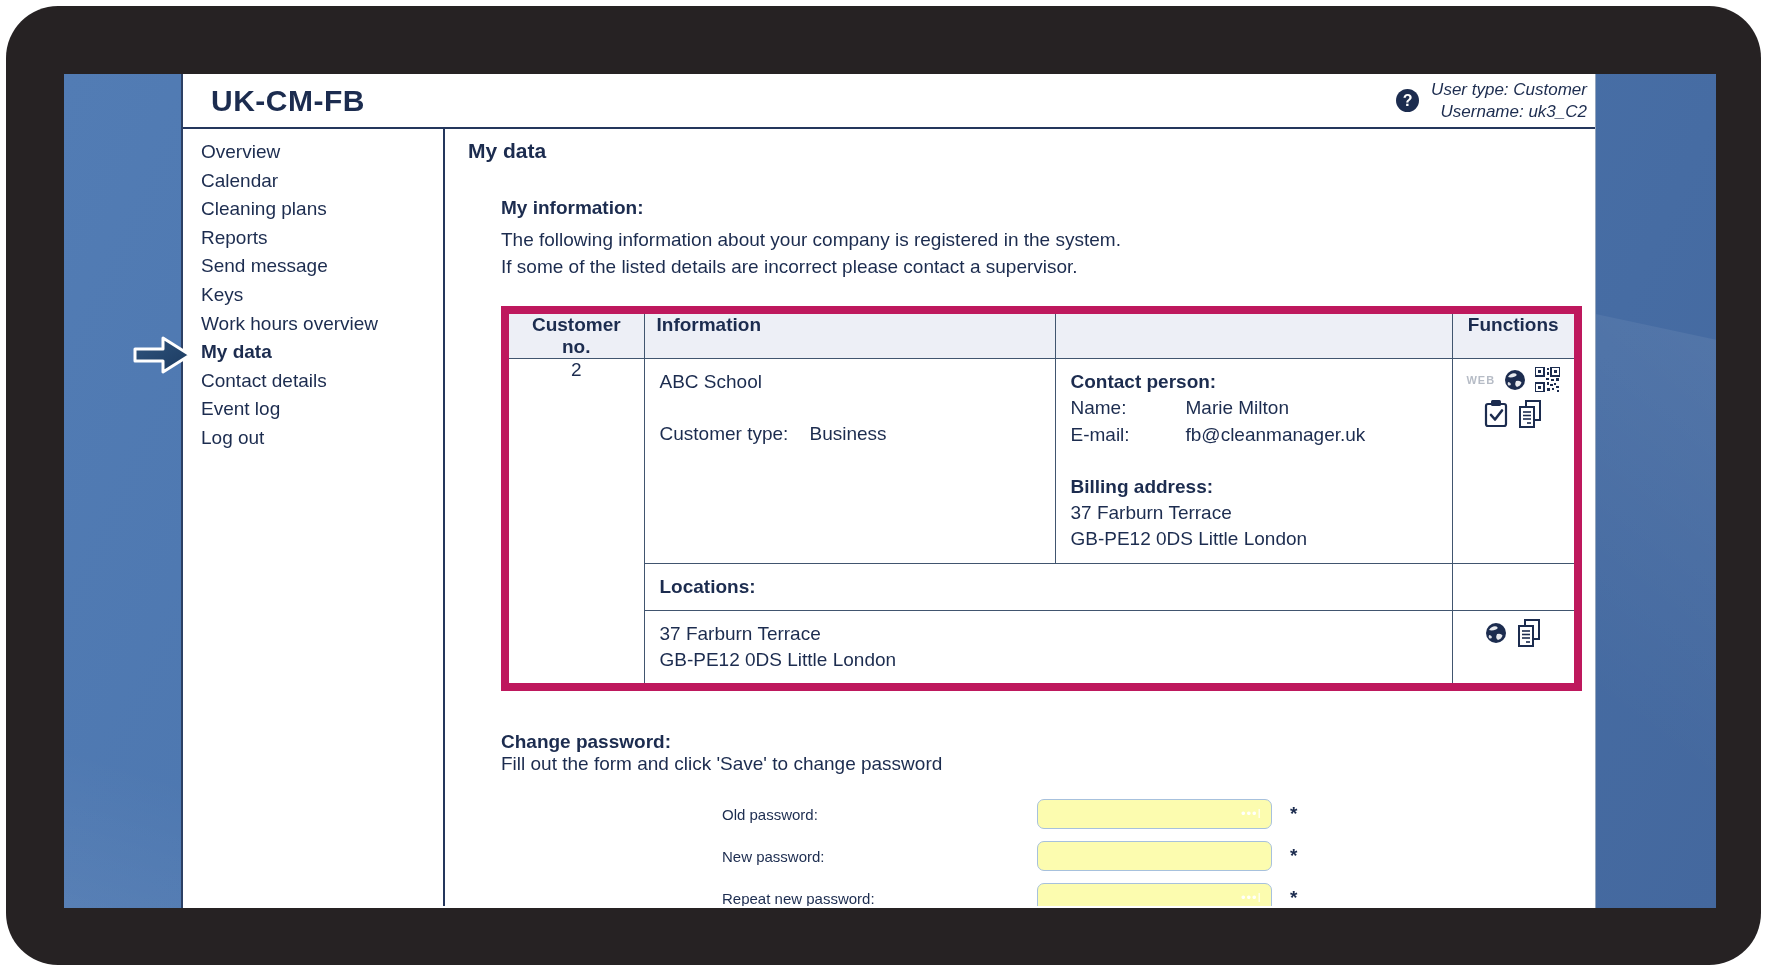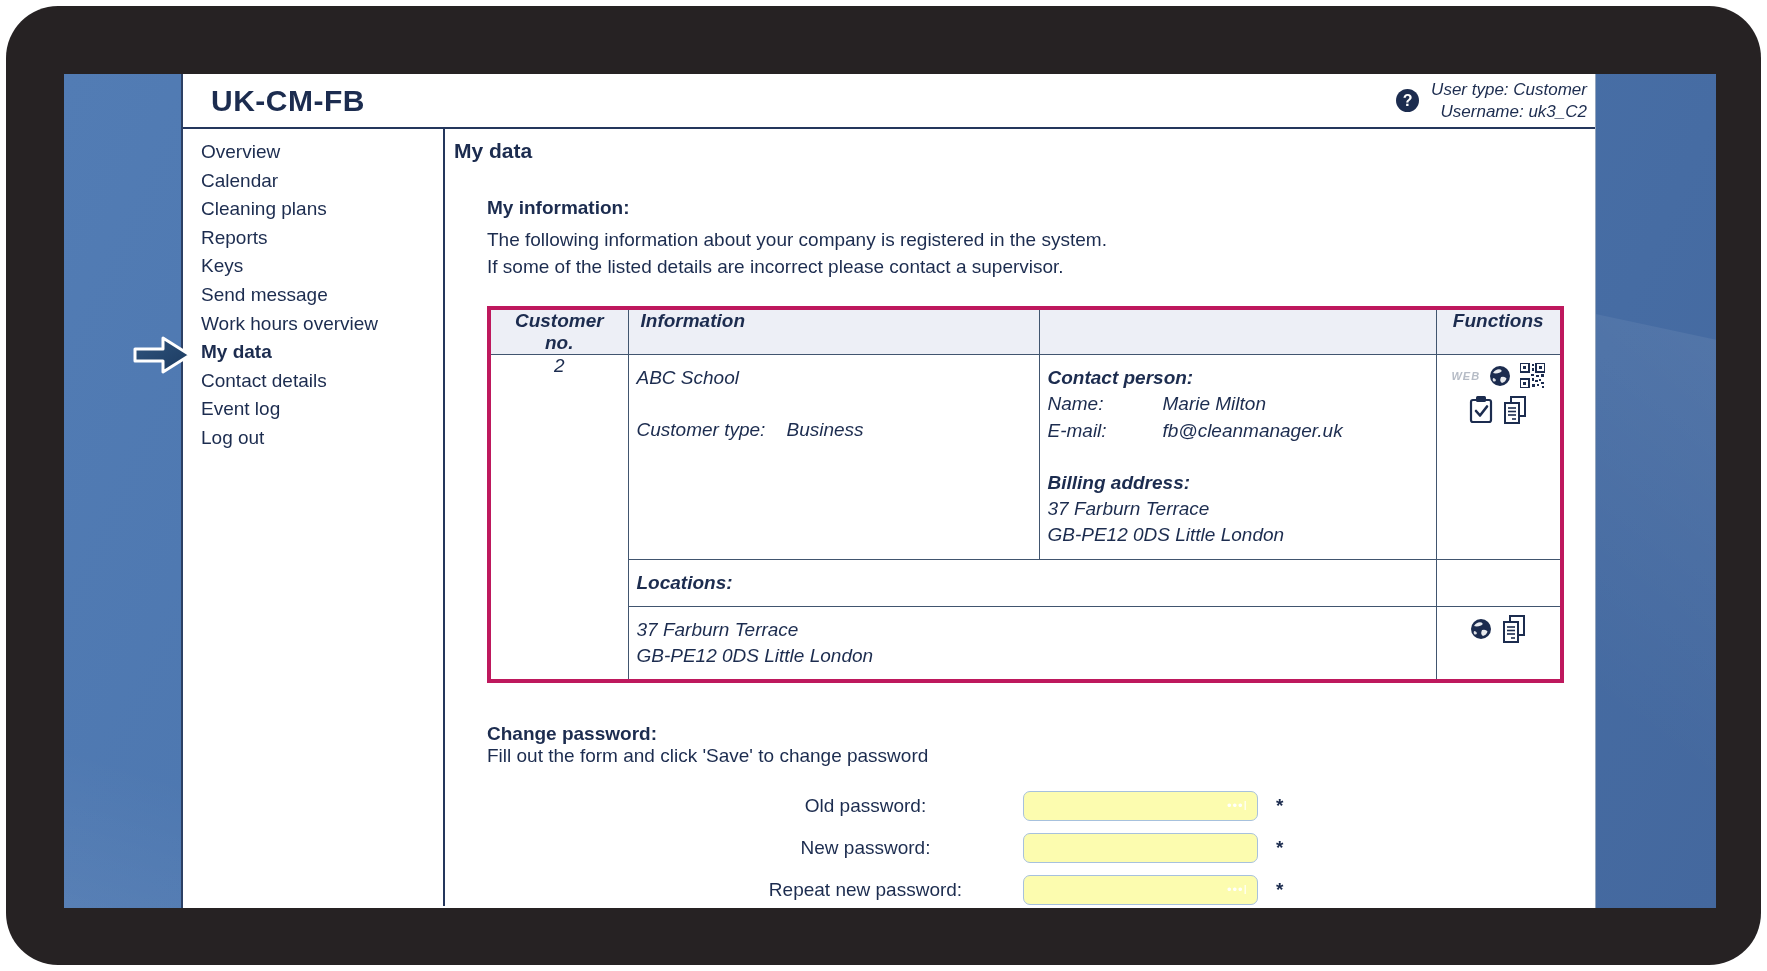--- a/index.html
+++ b/index.html
@@ -21,61 +21,61 @@
   
   .header { height:55px; border-bottom:2px solid #24365c; display:flex; align-items:center; justify-content:space-between;
             padding:0 8px 0 28px; }
   .app-title { font-size:30px; font-weight:bold; letter-spacing:0.5px; }
   .user-block { display:flex; align-items:center; gap:12px; }
   .help-icon { width:23px; height:23px; border-radius:50%; background:#1c2c4f; color:#fff; font-weight:bold;
                font-size:16px; display:flex; align-items:center; justify-content:center; cursor:pointer; }
   .user-lines { text-align:right; font-style:italic; font-size:17px; line-height:1.25; }
 
   
-  .body-row { display:flex; height:777px; }
+  .body-row { display:flex; height:777px;gap:14px; }
   .sidebar { width:262px; border-right:2px solid #24365c; padding:9px 0 0 18px; flex-shrink:0; }
   .sidebar a { display:block; font-size:19px; line-height:28.6px; color:#1c2c4f; text-decoration:none; cursor:pointer; }
   .sidebar a.active { font-weight:bold; }
 
   .main { flex:1; padding:10px 36px 0 9px; overflow:hidden; }
   .page-title { font-size:21px; font-weight:bold; }
   .content { margin-left:33px; }
   .sec-heading { font-size:19px; font-weight:bold; margin-top:34px; }
   .desc { font-size:19px; line-height:1.4; margin-top:8px; }
 
   
   table.info { border-collapse:collapse; table-layout:fixed; width:1073px; margin-top:26px;
-               border:4px solid #be185d; font-size:19px;font-style:italic; }
+               border:8px solid #be185d; font-size:19px; }
   table.info th, table.info td { border:1.5px solid #41556f; vertical-align:top; }
   table.info th { background:#edeff6; height:41px; font-weight:bold; padding:0 12px; }
   th.c-no { width:139px; text-align:center; }
   th.c-info { width:411px; text-align:left; }
   th.c-blank { width:397px; }
   th.c-fn { width:126px; text-align:center; }
   td.cell-no { text-align:center; vertical-align:middle; }
-  td.pad { padding:10px 8px; line-height:1.38; }
+  td.pad { padding:10px 15px; line-height:1.38; }
   .kv { display:grid; grid-template-columns:150px 1fr; align-items:end; margin-top:26px; }
   .kv2 { display:grid; grid-template-columns:115px 1fr; }
   .bold { font-weight:bold; }
   .spacer { height:26px; }
   tr.row-main { height:177px; }
   tr.row-loc-head { height:38px; }
   tr.row-loc { height:62px; }
 
   .fn-cell { padding:8px 4px; }
   .fn-row { display:flex; align-items:center; justify-content:center; gap:8px; }
   .fn-row + .fn-row { margin-top:8px; }
   .web-label { font-size:11px; font-weight:bold; color:#b6bcc6; letter-spacing:1px; cursor:pointer; }
   .icon-btn { display:inline-flex; cursor:pointer; }
 
   
   .instruction { font-size:19px; margin-top:0; }
   .pw-form { margin-top:20px; }
   .pw-row { display:flex; align-items:center; height:38px; margin-bottom:4px; }
-  .pw-label { width:536px; padding-left:221px; font-size:19px;text-align:center; }
+  .pw-label { width:536px; padding-left:221px; font-size:15px; }
   .pw-field { position:relative; width:235px; height:30px; }
   .pw-field input { width:100%; height:100%; background:#fcfcaf; border:1.5px solid #a7c1dd; border-radius:7px;
                     outline:none; padding:0 26px 0 10px; font-size:16px; }
   .pw-dots { position:absolute; right:10px; top:7px; color:rgba(255,255,255,0.95); font-size:13px;
              letter-spacing:1px; pointer-events:none; }
   .req { margin-left:18px; font-size:19px; font-weight:bold; }
 
   
   .nav-arrow { position:absolute; left:68px; top:259px; width:62px; height:44px; }
 </style>
@@ -99,22 +99,22 @@
           </div>
         </div>
       </div>
 
       <div class="body-row">
         <div class="sidebar">
           <a>Overview</a>
           <a>Calendar</a>
           <a>Cleaning plans</a>
           <a>Reports</a>
+          <a>Send message</a>
           <a>Keys</a>
-          <a>Send message</a>
           <a>Work hours overview</a>
           <a class="active">My data</a>
           <a>Contact details</a>
           <a>Event log</a>
           <a>Log out</a>
         </div>
 
         <div class="main">
           <div class="page-title">My data</div>
 

